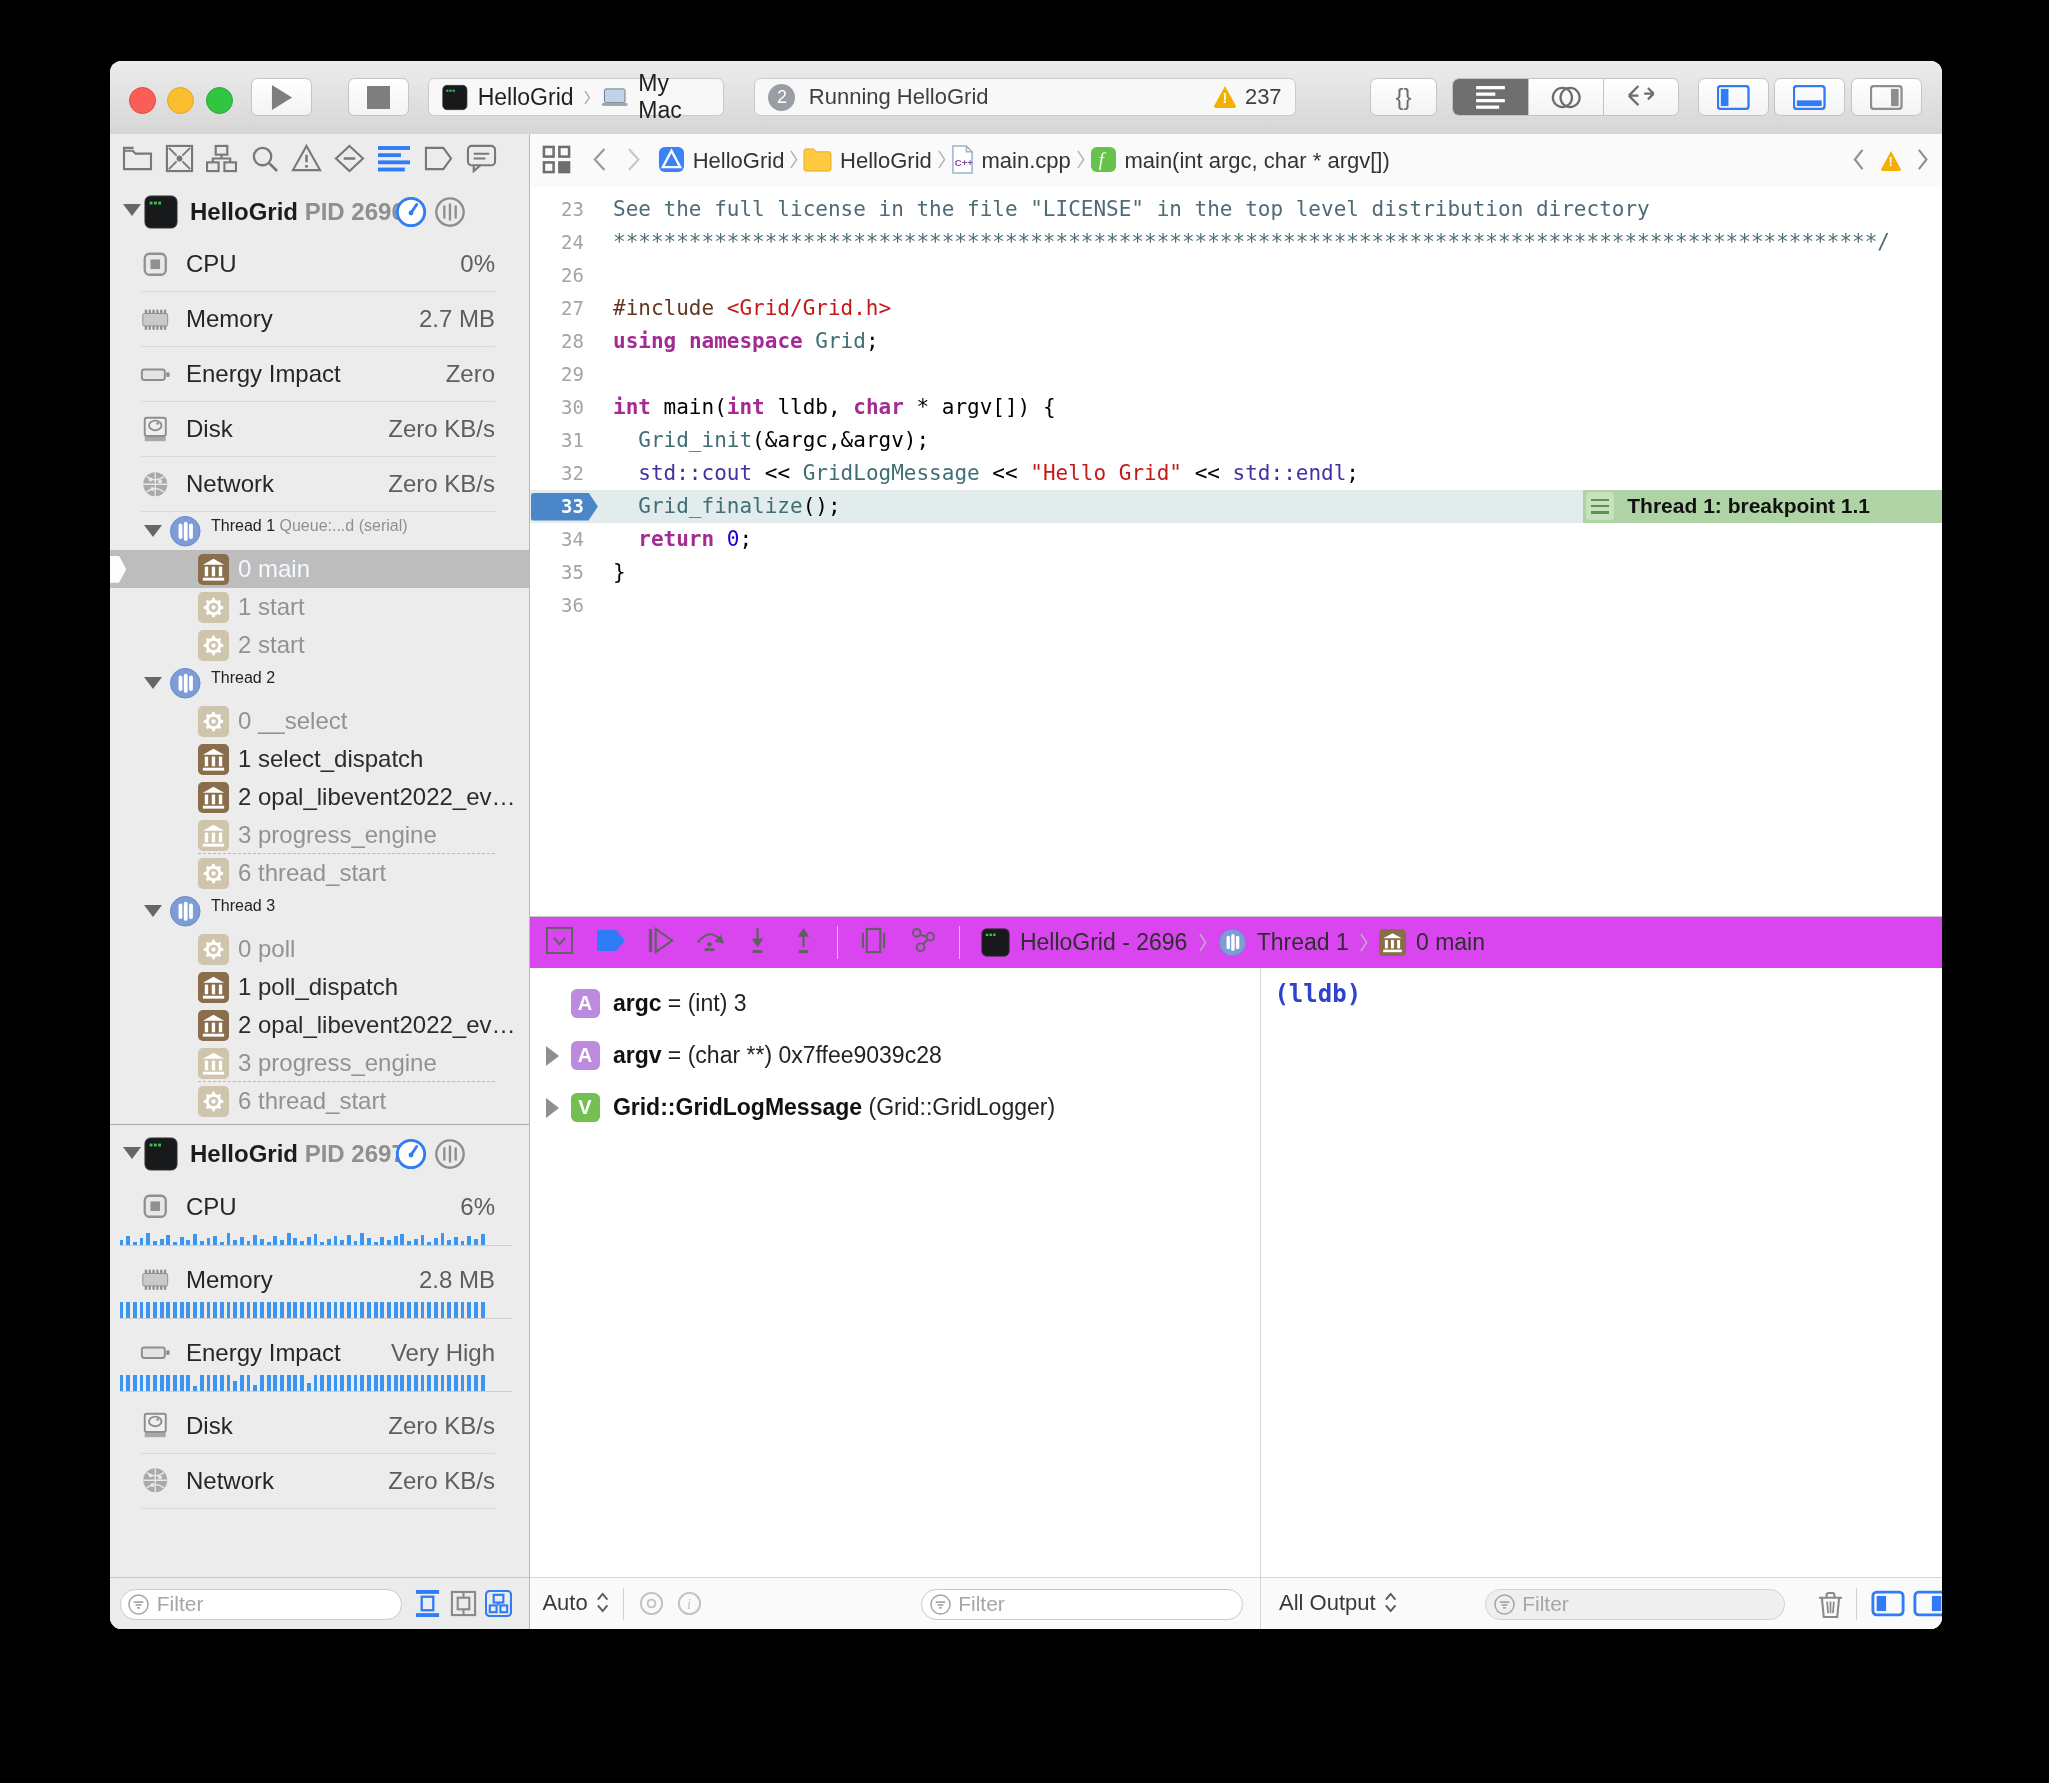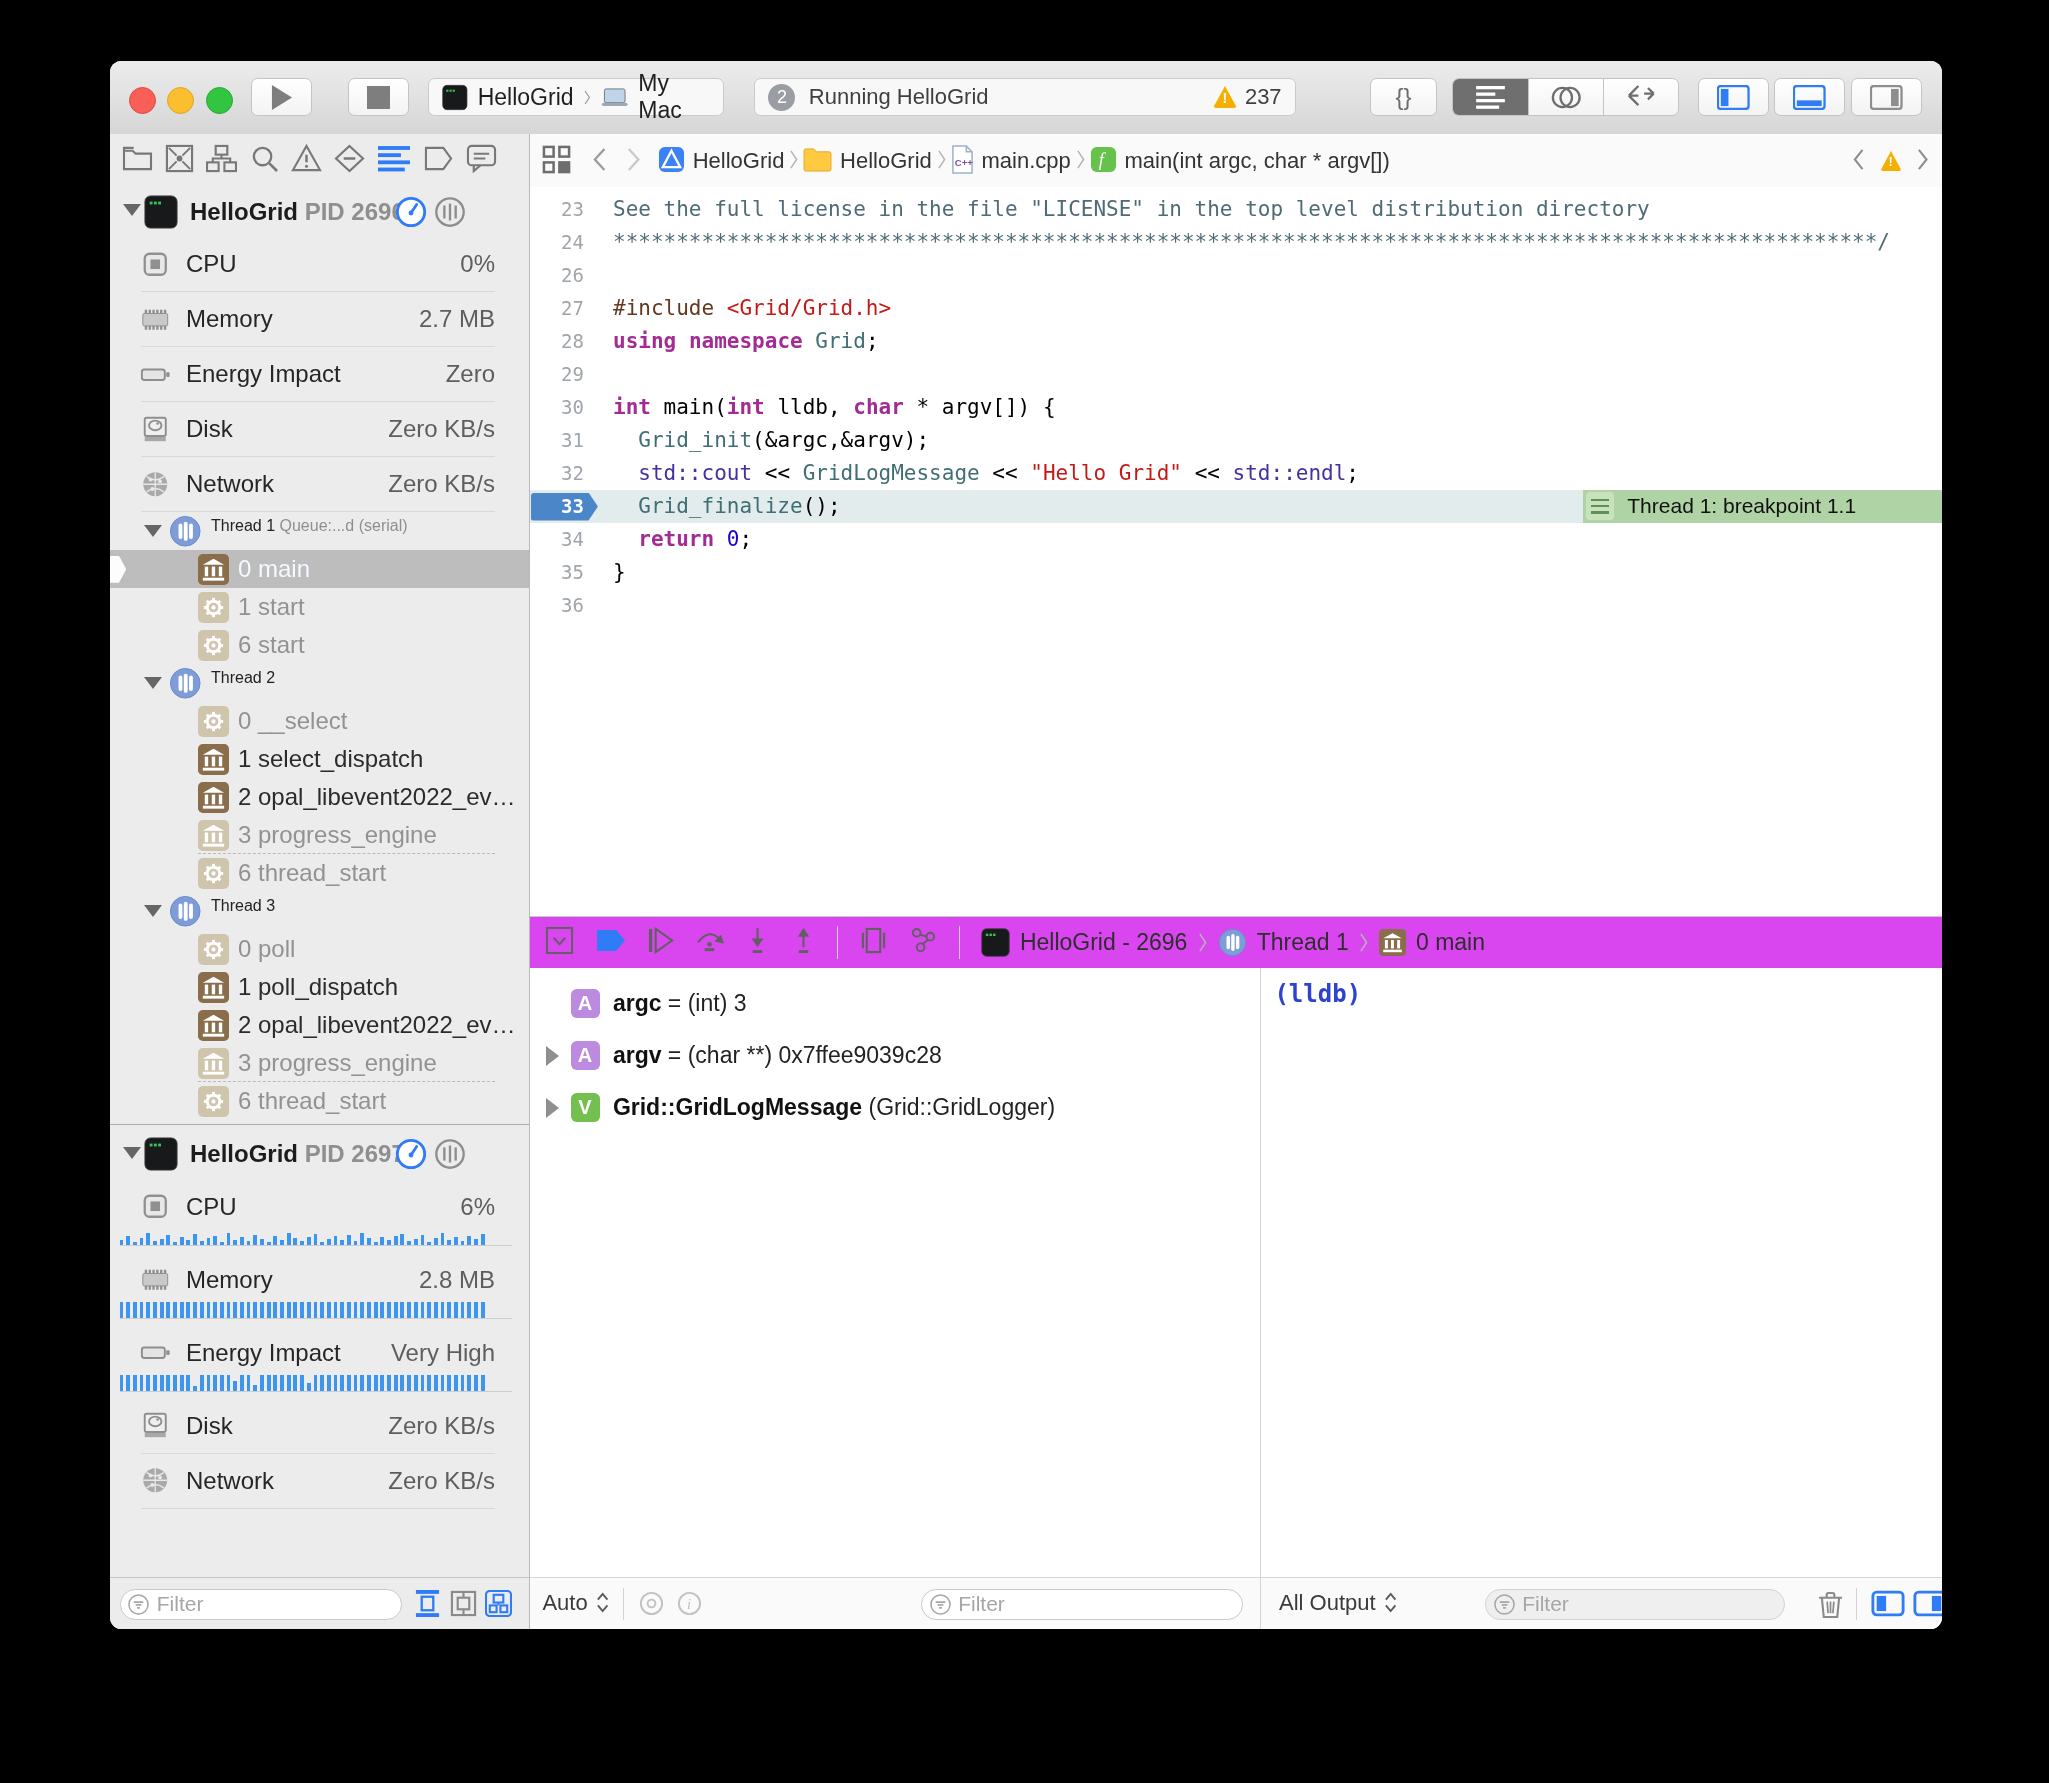--- a/index.html
+++ b/index.html
@@ -79,21 +79,21 @@
   .cl .ln{width:55px;text-align:right;font-family:"DejaVu Sans Mono",monospace;font-size:19px;color:#9FA5AA;flex:none;position:relative;z-index:2;}
   .cl .ct{margin-left:29px;font-family:"DejaVu Sans Mono",monospace;font-size:21px;white-space:pre;z-index:2;}
   .cl.current{background:#E3ECED;}
   .cl.current .ln{color:#fff;font-weight:bold;}
   .bpbadge{position:absolute;left:1.9px;top:2.9px;width:67px;height:28px;background:#4A86C8;z-index:1;
            clip-path:polygon(0 0,86% 0,100% 50%,86% 100%,0 100%);border-radius:2.9px;}
   .anno{position:absolute;right:0;top:0;height:33px;width:360px;background:#AFD3A4;display:flex;align-items:center;z-index:3;}
   .anno .aicon{width:28px;height:28px;background:#C8E2BE;border-radius:3.8px;margin-left:2.9px;flex:none;
                display:flex;flex-direction:column;justify-content:center;gap:3.8px;padding:0 4.8px;box-sizing:border-box;}
   .anno .aicon i{display:block;height:2.4px;background:#5F8F55;}
-  .anno .atext{font-size:21px;color:#111;margin-left:13.4px;white-space:nowrap;}
+  .anno .atext{font-size:21px;color:#111;margin-left:13.4px;white-space:nowrap;font-weight:bold;}
   .tok-c{color:#4F6B75;} .tok-p{color:#000;} .tok-k{color:#A32B93;font-weight:bold;}
   .tok-s{color:#C41A16;} .tok-t{color:#3F6E74;} .tok-d{color:#44309E;} .tok-num{color:#1C00CF;}
   .tok-pre{color:#643820;}
   
   #debugbar{position:absolute;left:420px;top:855px;width:1413px;height:53px;background:#d946ef;
             border-top:1px solid #C8C8C8;border-bottom:1px solid #D5D5D5;box-sizing:border-box;
             display:flex;align-items:center;gap:21px;padding-left:15.3px;}
   .dbsep{width:1px;height:32.5px;background:#CFCFCF;flex:none;}
   .dbtext{font-size:23px;color:#2E2E2E;white-space:nowrap;}
   #varspane{position:absolute;left:419px;top:907px;width:731px;height:609px;background:#fff;overflow:hidden;padding-top:9.6px;}
@@ -400,21 +400,21 @@
                 <rect width="32" height="32" rx="5" fill="#CFC5AC"></rect>
                 <g stroke="#fff" stroke-width="3">
                   <line x1="16" y1="6" x2="16" y2="26"></line>
                   <line x1="6" y1="16" x2="26" y2="16"></line>
                   <line x1="9" y1="9" x2="23" y2="23"></line>
                   <line x1="23" y1="9" x2="9" y2="23"></line>
                 </g>
                 <circle cx="16" cy="16" r="6.5" fill="#CFC5AC" stroke="#fff" stroke-width="3"></circle>
                 <circle cx="16" cy="16" r="2.2" fill="#fff"></circle>
               </svg></span>
-            <span class="flabel">6 start</span>
+            <span class="flabel">2 start</span>
           </div>
           <div class="srow trow">
             <span class="disc"></span>
             <span class="ticon"><svg viewBox="0 0 34 34" width="32.5" height="32.5">
                 <circle cx="17" cy="17" r="15.5" fill="#7E9CD8" stroke="#6888C8"></circle>
                 <g fill="#fff">
                   <rect x="10" y="9" width="4" height="16" rx="2"></rect>
                   <rect x="15.5" y="7" width="4" height="20" rx="2"></rect>
                   <rect x="21" y="9" width="4" height="16" rx="2"></rect>
                 </g>

